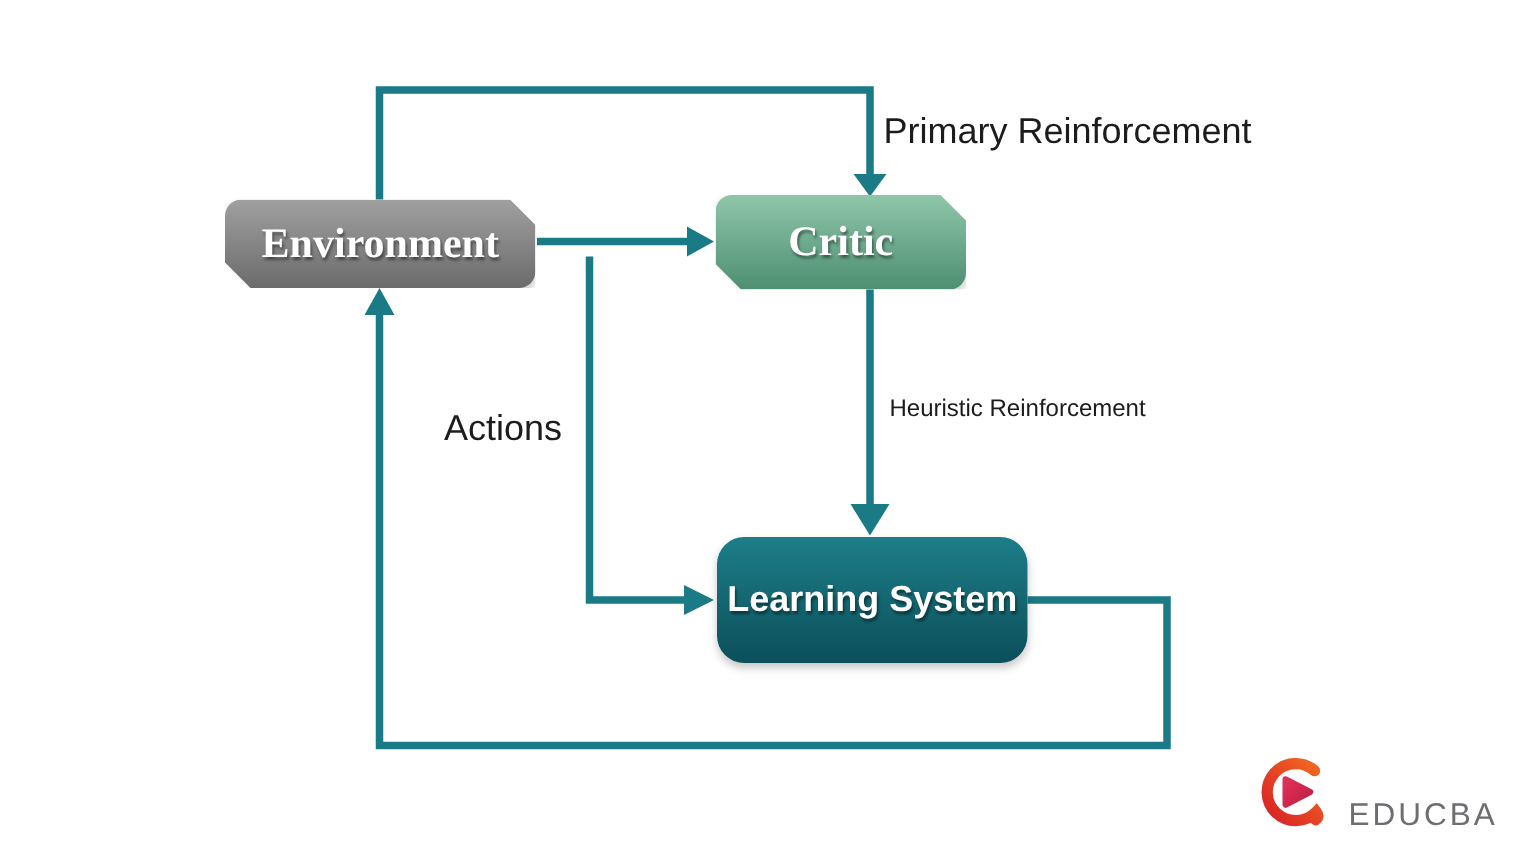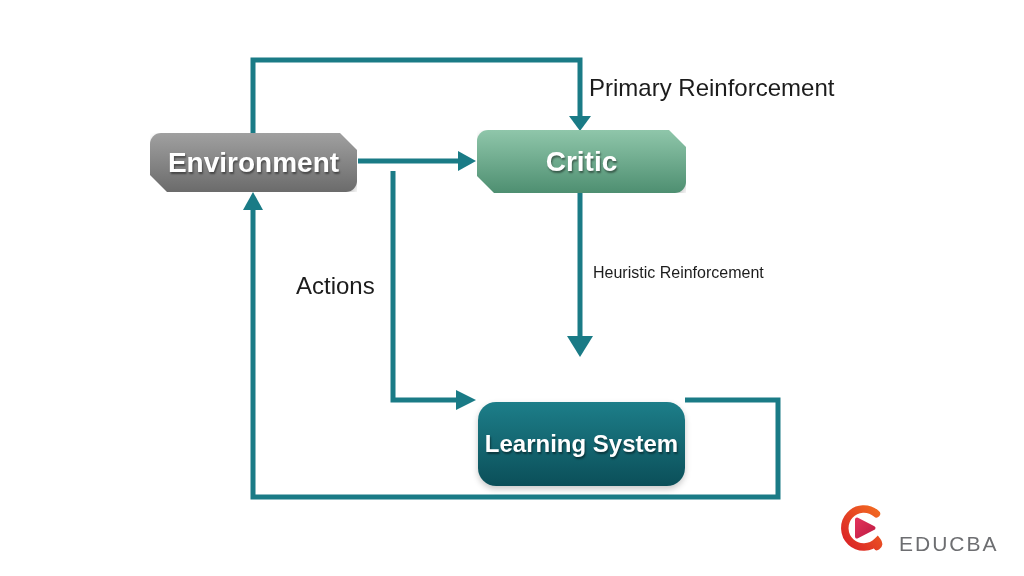--- a/index.html
+++ b/index.html
@@ -35,37 +35,37 @@
     align-items: center;
     justify-content: center;
     color: var(--box-text, #fff);
     font-weight: bold;
     text-shadow: 1px 2px 2px rgba(0,0,0,0.45);
     box-shadow: 0 3px 6px rgba(0,0,0,0.22);
   }
   .node.snip {
     border-radius: 11px 0 11px 0;
     clip-path: polygon(0 0, calc(100% - 17px) 0, 100% 17px, 100% 100%, 17px 100%, 0 calc(100% - 17px));
+    font-family: Liberation Serif, serif;
   }
   .node-environment {
     left: 150px; top: 133px; width: 207px; height: 59px;
     background: linear-gradient(180deg, var(--environment-top) 0%, var(--environment-bottom) 100%);
     font-size: 28px;
   }
   .node-critic {
-    left: 477px; top: 130px; width: 209px; height: 63px;
+    left: 477px; top: 130px; width: 167px; height: 63px;
     background: linear-gradient(180deg, var(--critic-top) 0%, var(--critic-bottom) 100%);
     font-size: 28px;
   }
   .node-learning {
     left: 478px; top: 358px; width: 207px; height: 84px;
     border-radius: 18px;
     background: linear-gradient(180deg, var(--learning-top) 0%, var(--learning-bottom) 100%);
     font-size: 24px;
-    margin-top: 44px;
   }
   .edge-label {
     position: absolute;
     color: var(--label-text, #1c1c1c);
     white-space: nowrap;
   }
   .label-primary   { left: 589px; top: 74px;  font-size: 24px; }
   .label-heuristic { left: 593px; top: 264px; font-size: 16px; }
   .label-actions   { left: 296px; top: 272px; font-size: 24px; }
 

